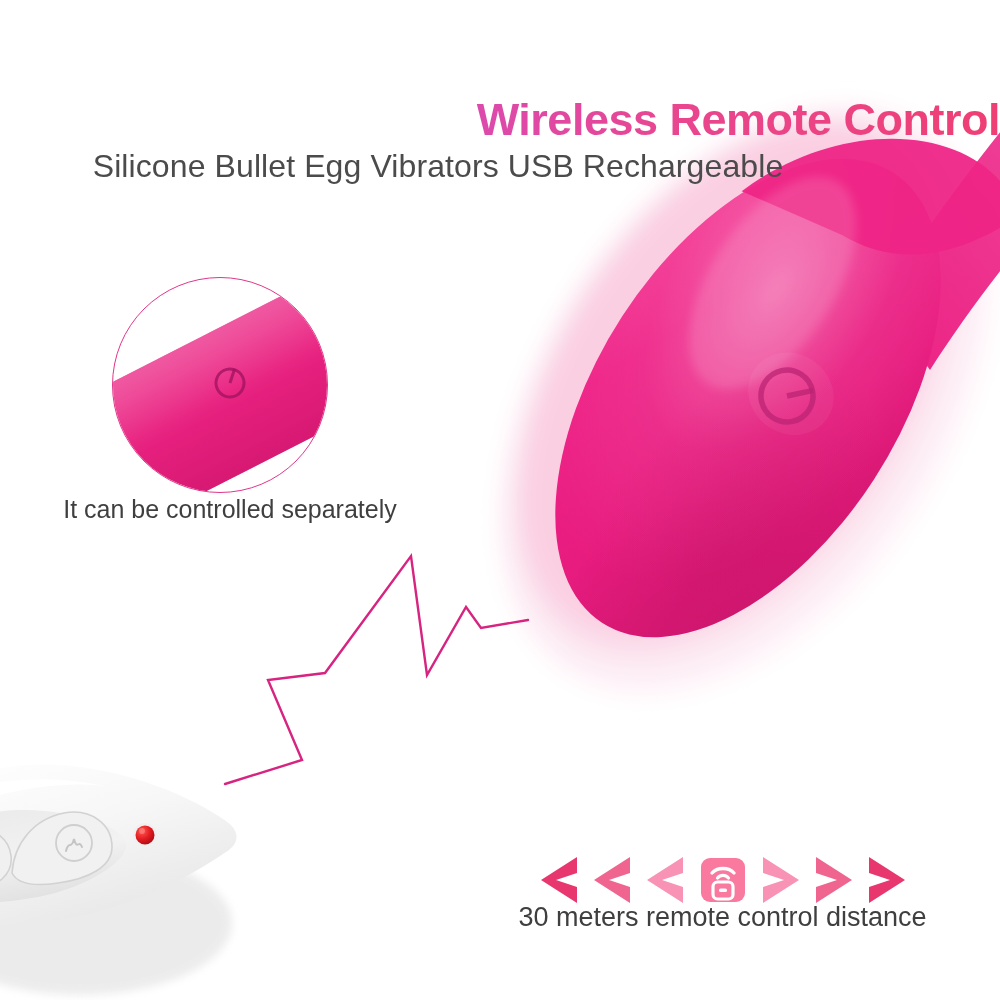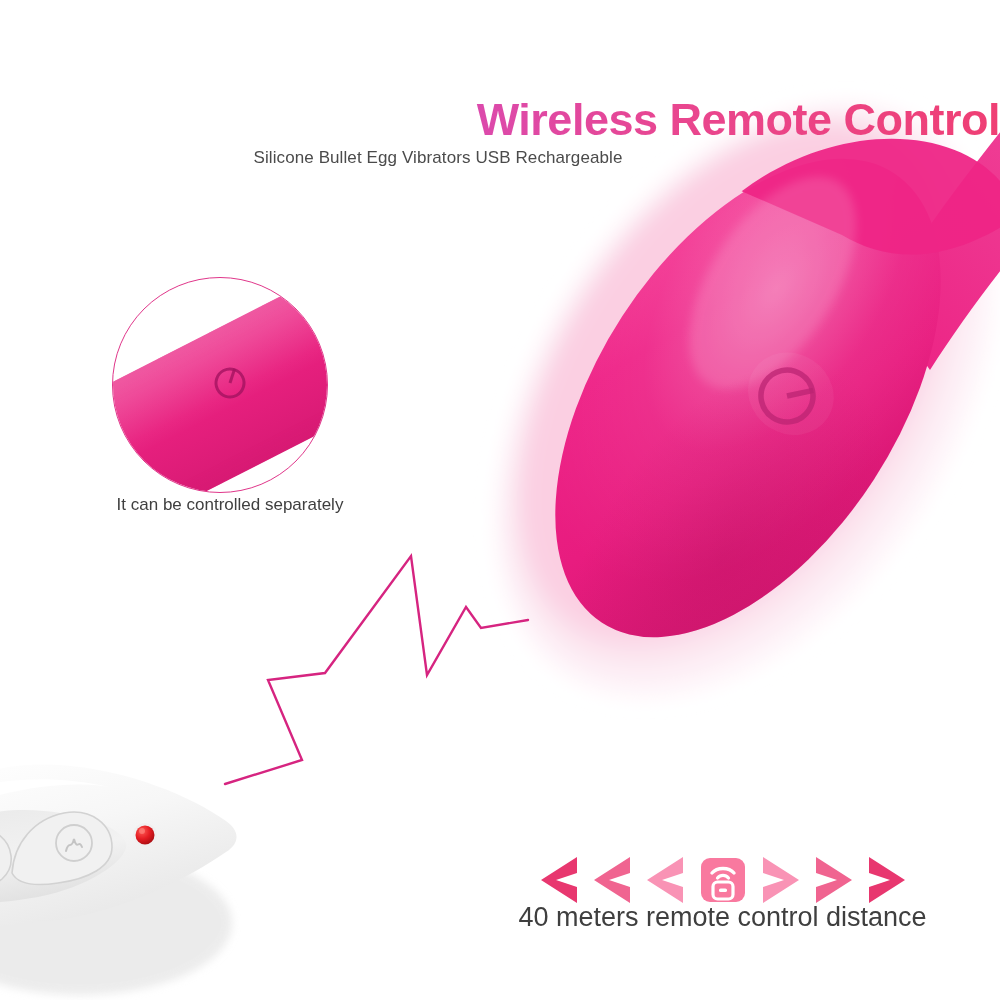--- a/index.html
+++ b/index.html
@@ -23,21 +23,21 @@
     background:linear-gradient(90deg,#a846d6 0%, #bf45cf 18%, #d84bb4 42%, #e9468f 68%, #ef3f74 100%);
     -webkit-background-clip:text;
     background-clip:text;
     color:transparent;
     -webkit-text-fill-color:transparent;
     white-space:nowrap;
     margin-top:44px;
   }
   .subline{
     position:absolute;left:0;width:876px;text-align:center;
-    color:#4b4b4b;font-size:17px;font-weight:400;letter-spacing:.1px;
+    color:#4b4b4b;font-size:32px;font-weight:400;letter-spacing:.1px;
   }
   .subline.l1{top:148px;}
   .subline.l2{top:190px;}
 
   
   #product-wrap{position:absolute;left:0;top:0;width:1000px;height:1000px;pointer-events:none;}
 
   
   .magnifier{
     position:absolute;left:112px;top:277px;width:216px;height:216px;
@@ -57,21 +57,21 @@
   .mag-band:after{
     content:"";position:absolute;left:0;top:0;right:0;height:55%;
     background:linear-gradient(180deg,rgba(255,255,255,.17),rgba(255,255,255,0));
   }
   .mag-power{
     position:absolute;left:96px;top:84px;width:42px;height:42px;
     transform:rotate(-27deg);
   }
   .caption-sep{
     position:absolute;left:40px;top:495px;width:380px;text-align:center;
-    font-size:17px;color:#3f3f3f;
+    font-size:25px;color:#3f3f3f;
   }
 
   
   #zigzag{position:absolute;left:0;top:0;width:1000px;height:1000px;}
 
   
   #remote{position:absolute;left:-60px;top:755px;width:340px;height:250px;}
 
   
   .arrows{
@@ -246,15 +246,15 @@
       <path d="M 6 2 L 6 18 L 27 25 L 6 32 L 6 48 L 42 25 Z" fill="#f993b5"></path>
     </svg>
     <svg class="chev" viewBox="0 0 46 50">
       <path d="M 6 2 L 6 18 L 27 25 L 6 32 L 6 48 L 42 25 Z" fill="#f06490"></path>
     </svg>
     <svg class="chev" viewBox="0 0 46 50">
       <path d="M 6 2 L 6 18 L 27 25 L 6 32 L 6 48 L 42 25 Z" fill="#e8376f"></path>
     </svg>
   </div>
 
-  <div class="dist-caption">40 meters remote control distance</div>
+  <div class="dist-caption">30 meters remote control distance</div>
 
 </div>
 
 </body></html>

